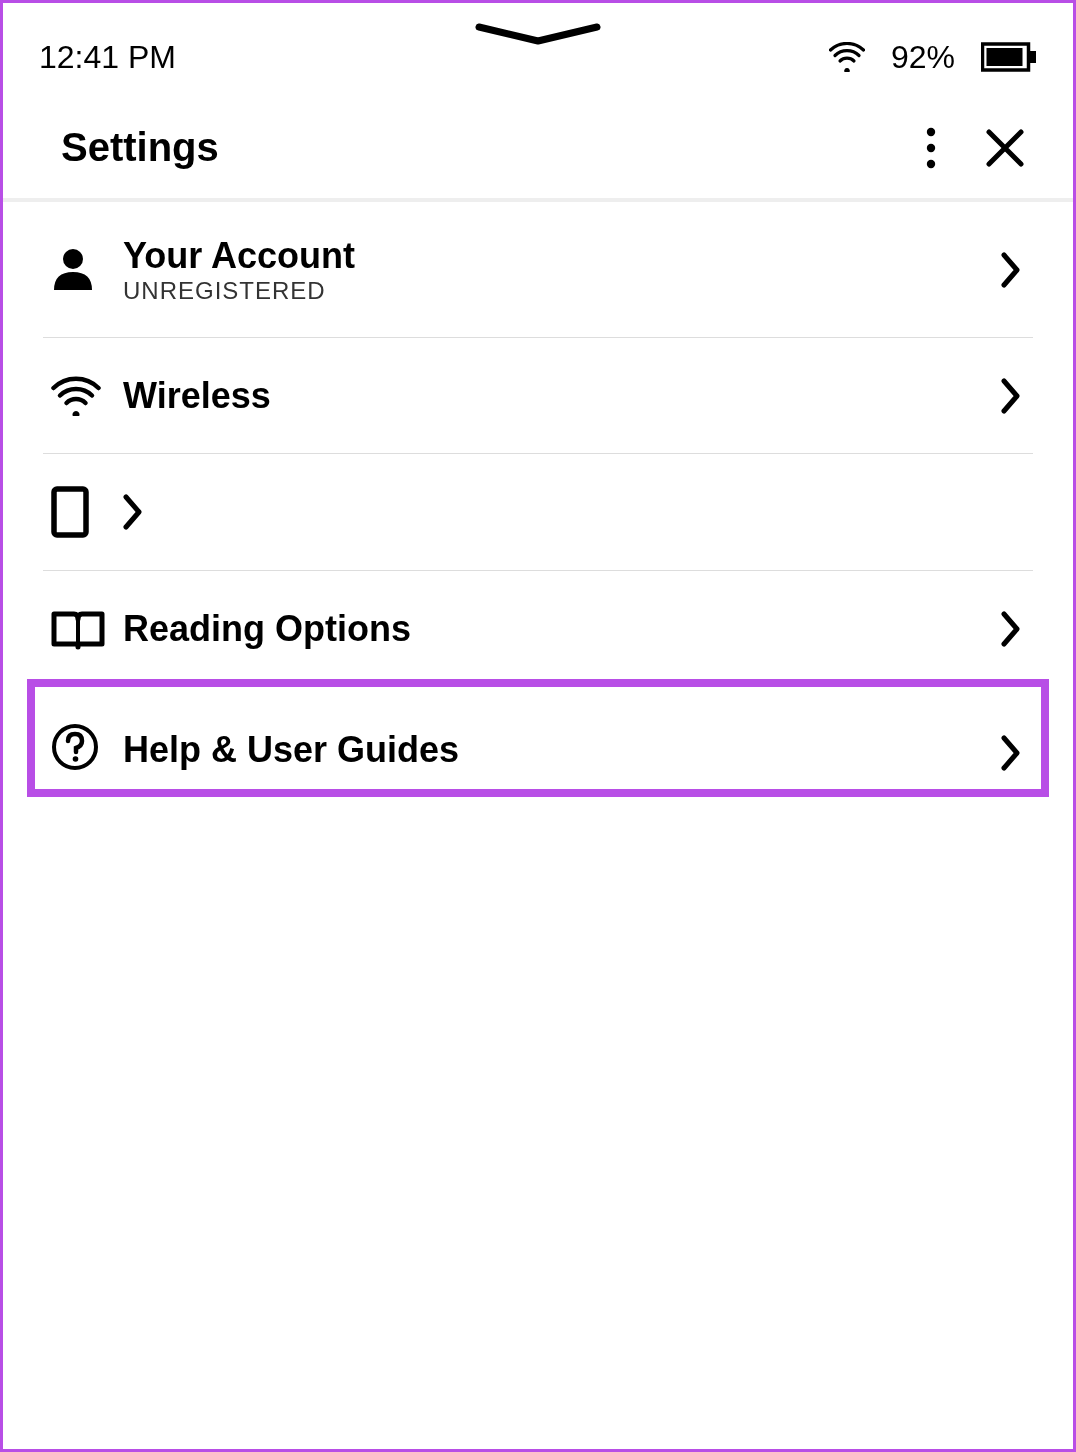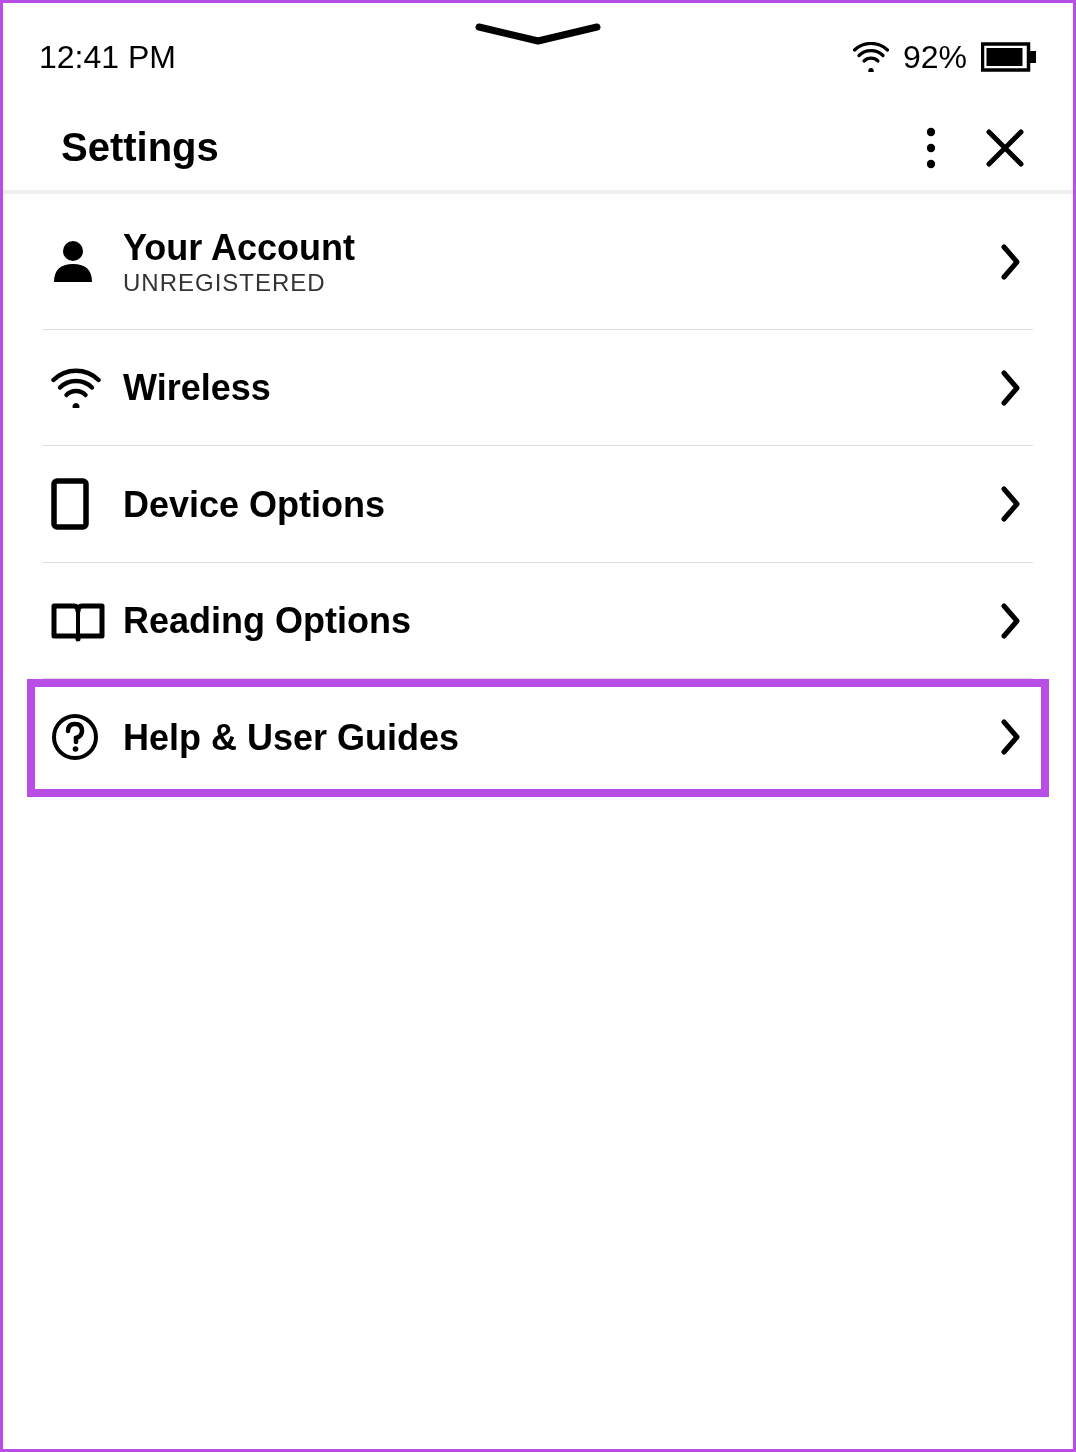--- a/index.html
+++ b/index.html
@@ -27,32 +27,32 @@
       text-align: center;
     }
     .status-time {
       font-size: 32px;
       font-weight: 500;
       color: #000;
     }
     .status-right {
       display: flex;
       align-items: center;
-      gap: 14px;
+      gap: 26px;
     }
     .status-battery-text {
       font-size: 32px;
       color: #000;
       font-weight: 400;
     }
     .header {
       display: flex;
       justify-content: space-between;
       align-items: center;
-      padding: 30px 48px 20px 58px;
+      padding: 30px 48px 28px 58px;
       border-bottom: 4px solid #eee;
     }
     .header-title {
       font-size: 40px;
       font-weight: 700;
       color: #000;
     }
     .header-actions {
       display: flex;
       align-items: center;
@@ -65,20 +65,21 @@
       display: flex;
       align-items: center;
       padding: 32px 8px 32px 8px;
       border-bottom: 1px solid #ddd;
       min-height: 116px;
       position: relative;
       cursor: pointer;
     }
     .settings-item.no-border {
       border-bottom: none;
+      align-items: flex-end;
     }
     .item-icon {
       width: 72px;
       display: flex;
       align-items: center;
       justify-content: flex-start;
       flex-shrink: 0;
     }
     .item-text {
       flex: 1;
@@ -206,23 +207,20 @@
   </div>
 
   <div class="settings-item">
     <div class="item-icon">
       <span>
         <svg width="38" height="52" viewBox="0 0 38 52">
           <rect x="3" y="3" width="32" height="46" rx="3" stroke="#000" stroke-width="5.5" fill="none"></rect>
         </svg>
       </span>
     </div>
-    <div class="item-text">
-      <div class="item-title">Device Options</div>
-    </div>
     <div class="item-chevron">
       <span>
         <svg width="20" height="36" viewBox="0 0 20 36">
             <path d="M 3 3 L 16 18 L 3 33" stroke="#000" stroke-width="5" fill="none" stroke-linecap="round" stroke-linejoin="round"></path>
           </svg>
       </span>
     </div>
   </div>
 
   <div class="settings-item">

